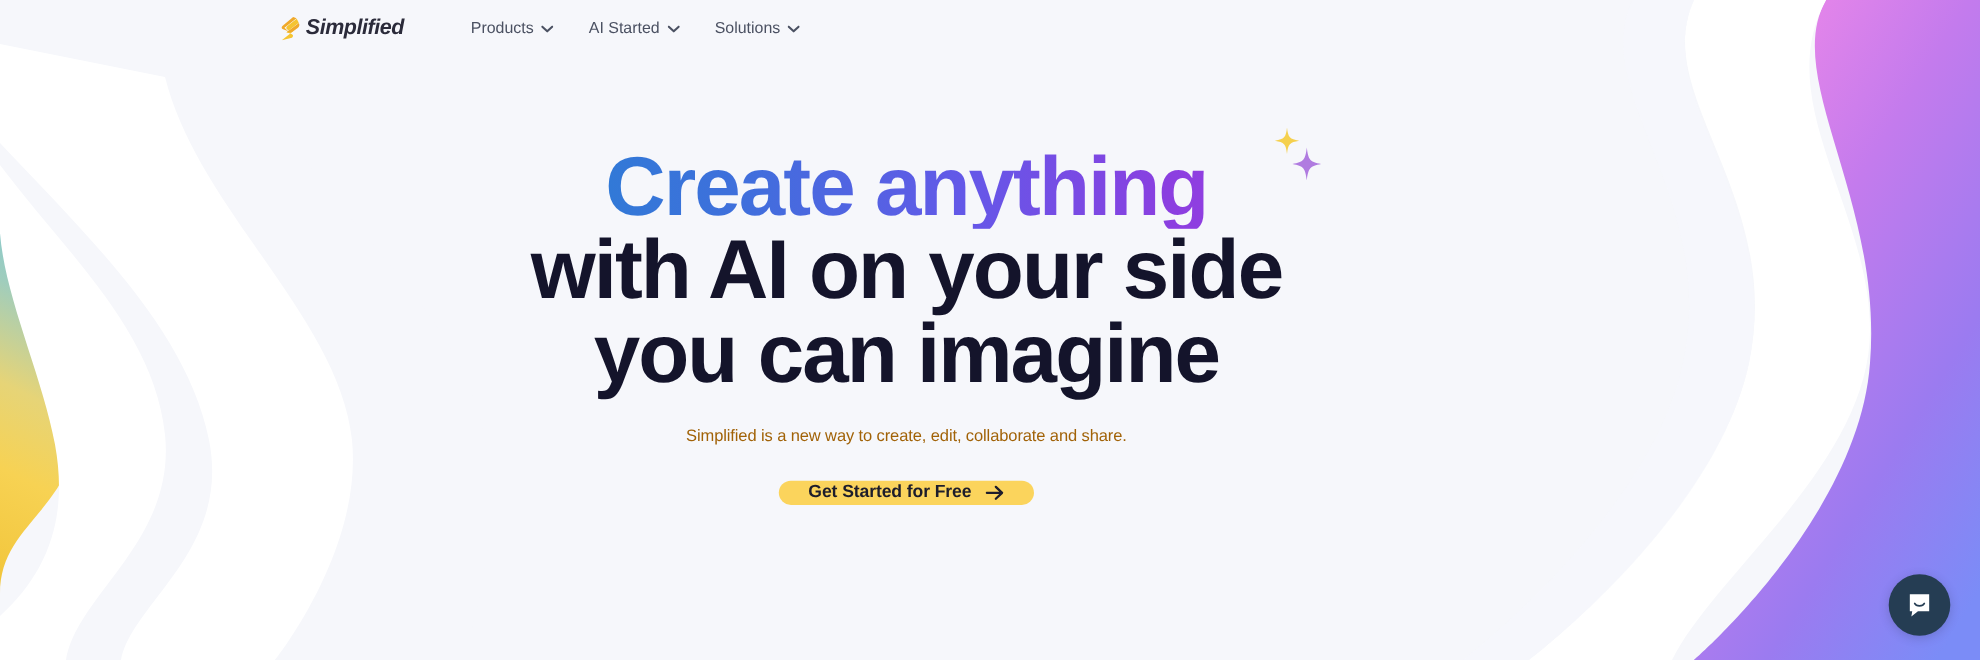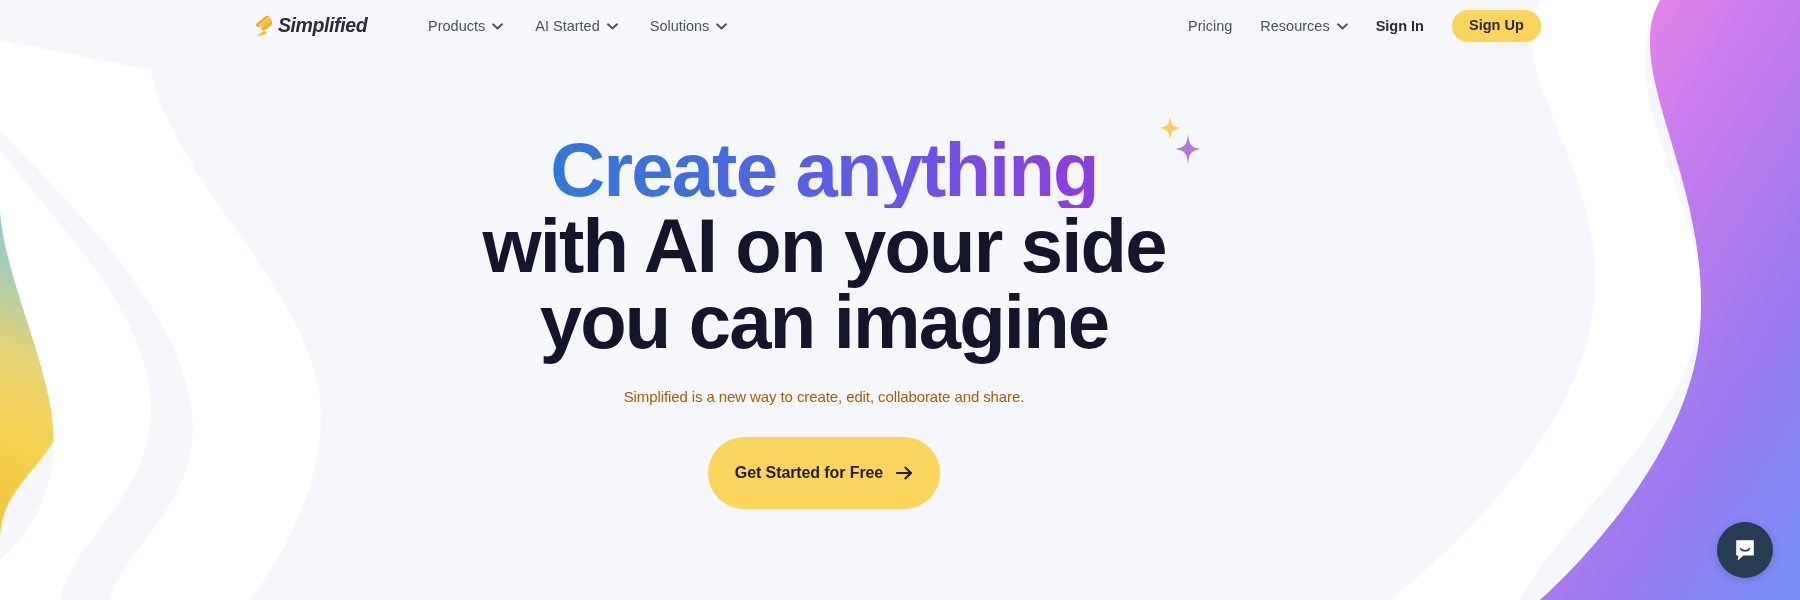--- a/index.html
+++ b/index.html
@@ -147,21 +147,21 @@
 
   #cta-button {
     margin-top: 33px;
     border: none;
     background: #fbd45c;
     color: #1d1d2b;
     font-family: "Liberation Sans", sans-serif;
     font-size: 16px;
     font-weight: bold;
     border-radius: 999px;
-    padding: 28px 27px;
+    padding: 3px 27px;
     cursor: pointer;
     display: flex;
     align-items: center;
     gap: 13px;
     line-height: 1;
     letter-spacing: -0.1px;
   }
 
   
   #chat-launcher {
@@ -261,40 +261,20 @@
 
     <div class="nav-item">
       <span>Solutions</span>
       <svg class="chev" width="11" height="7" viewBox="0 0 11 7" aria-hidden="true">
         <path d="M1 1.3 L5.5 5.5 L10 1.3" fill="none" stroke="#4b5162" stroke-width="1.9" stroke-linecap="round" stroke-linejoin="round"></path>
       </svg>
     </div>
 
   </div>
 
-  <div id="secondary-nav">
-
-    <div class="nav-item">
-      <span>Pricing</span>
-    </div>
-
-    <div class="nav-item">
-      <span>Resources</span>
-      <svg class="chev" width="11" height="7" viewBox="0 0 11 7" aria-hidden="true">
-        <path d="M1 1.3 L5.5 5.5 L10 1.3" fill="none" stroke="#4b5162" stroke-width="1.9" stroke-linecap="round" stroke-linejoin="round"></path>
-      </svg>
-    </div>
-
-    <div class="nav-item strong">
-      <span>Sign In</span>
-    </div>
-
-    <button id="signup-button">Sign Up</button>
-
-  </div>
 </nav>
 
 <section id="hero">
 
   <h1 id="headline">
     <span class="line grad">Create anything</span>
     <span class="line">with AI on your side</span>
     <span class="line">you can imagine</span>
 
     <svg id="sparkles" viewBox="0 0 60 70" aria-hidden="true">

